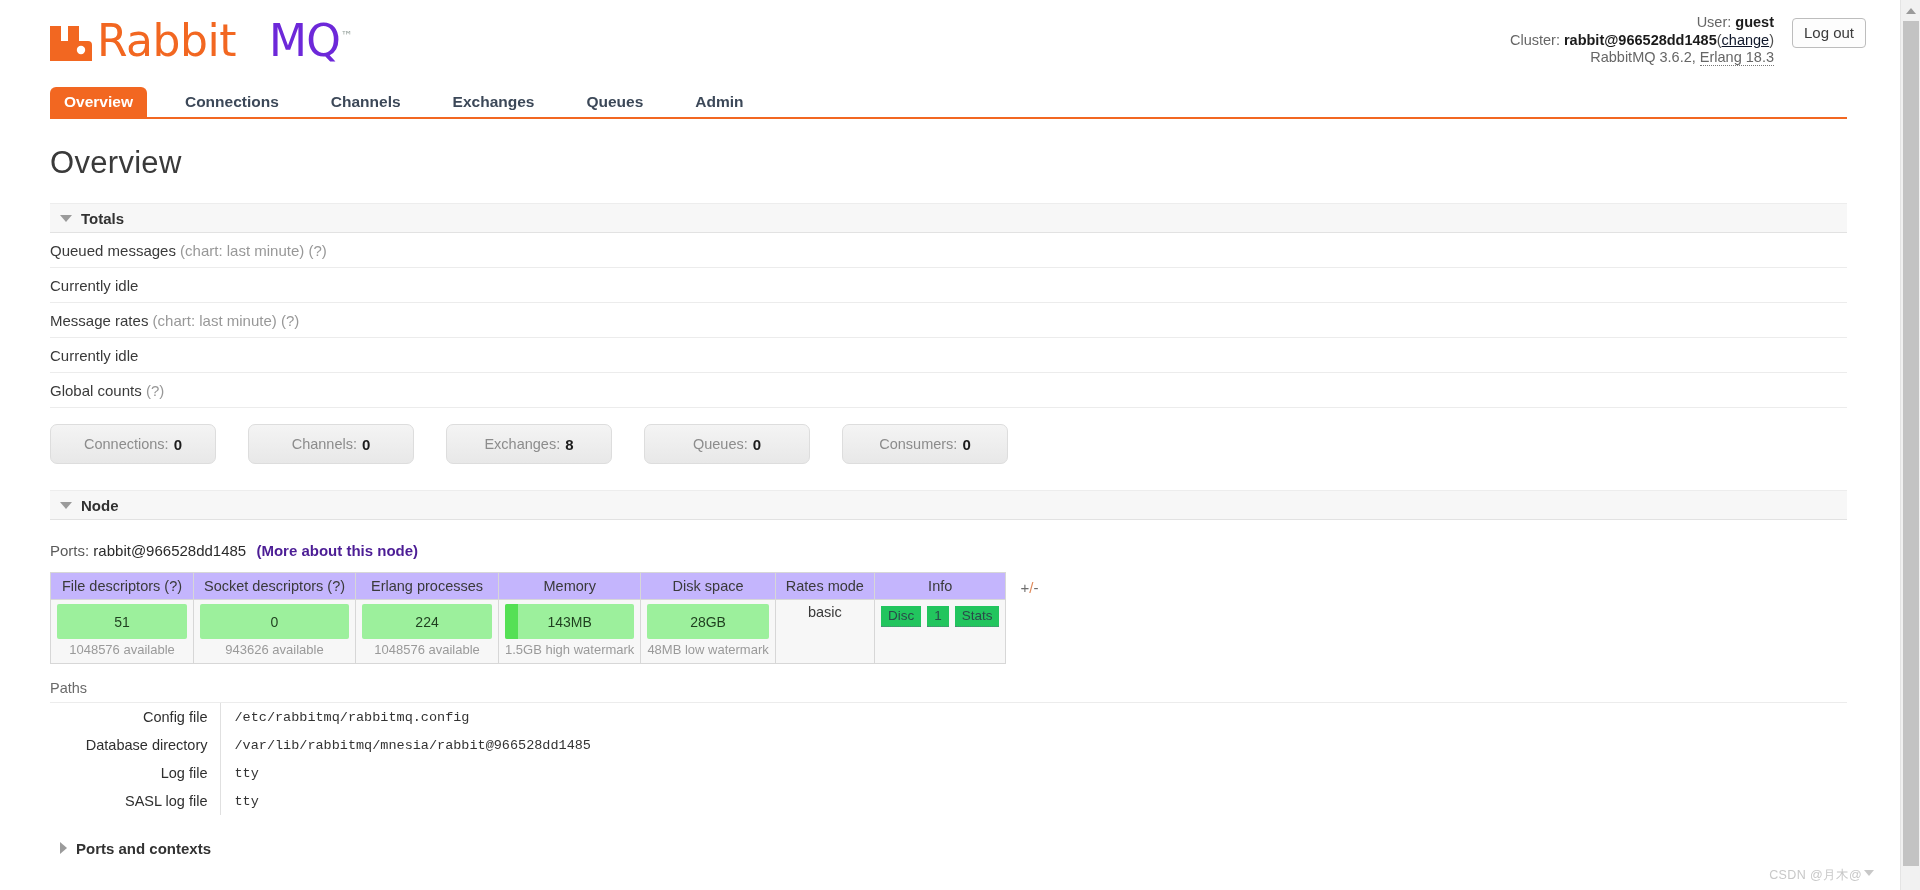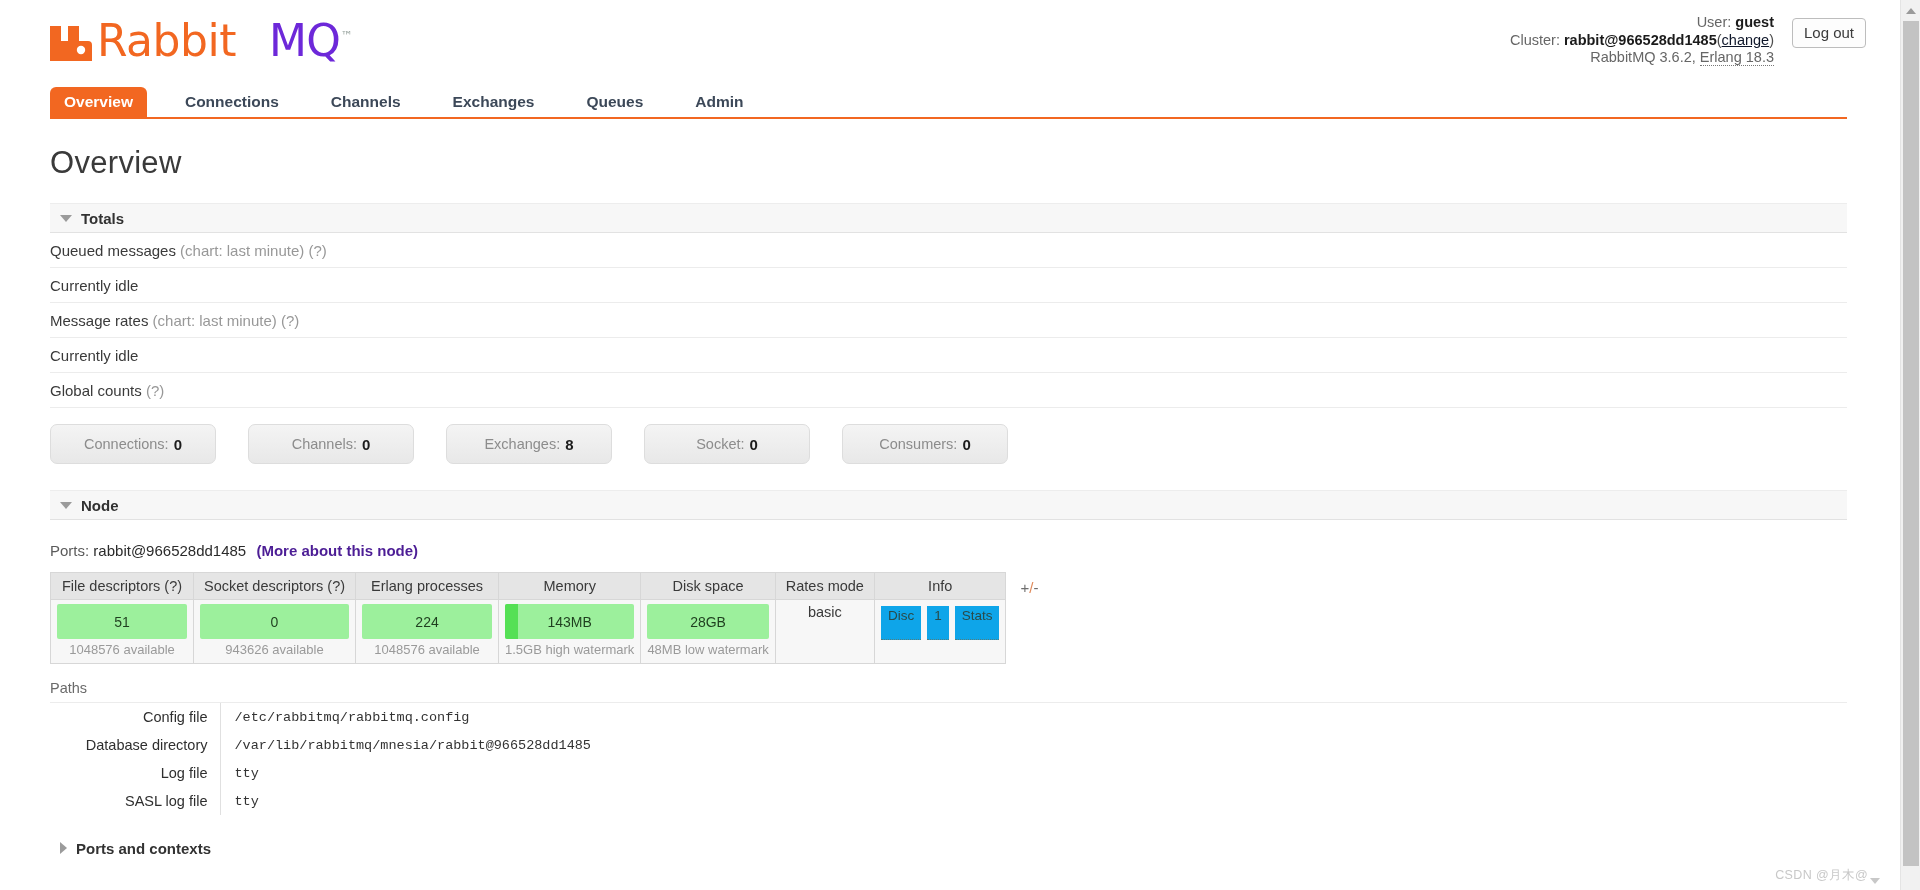--- a/index.html
+++ b/index.html
@@ -232,21 +232,21 @@
     border-collapse: collapse;
     background: #ffffff;
   }
   table.node-table th {
     border: 1px solid #d7d7d7;
     font-weight: 400;
     font-size: 14.5px;
     color: #3a3a3a;
     padding: 5px 10px;
     text-align: center;
-    background: #e5e5e5;
+    background: #c4b5fd;
     white-space: nowrap;
   }
   table.node-table td {
     border: 1px solid #d7d7d7;
     border-top: none;
     padding: 4px 6px 6px;
     text-align: center;
     vertical-align: top;
     background: #f7f7f7;
   }
@@ -279,24 +279,24 @@
     color: #3a3a3a;
     padding-top: 5px;
   }
   .info-badges {
     display: flex;
     justify-content: center;
     gap: 6px;
     padding-top: 2px;
   }
   .badge {
-    background: #0ea5e9;
+    background: #22c55e;
     color: #2a4a49;
     font-size: 13.5px;
-    padding: 2px 7px 16px;
+    padding: 2px 7px 3px;
     border-bottom: 1px dotted #557d7c;
     cursor: pointer;
     line-height: 15px;
   }
   .plusminus {
     margin-left: 14px;
     margin-top: 7px;
     font-size: 15px;
     color: #6e6e6e;
     cursor: pointer;
@@ -340,27 +340,27 @@
   .bottom-sec .section-bar {
     margin-top: 0;
     background: transparent;
     border-top: none;
     border-bottom: none;
     padding-left: 10px;
   }
   
   .watermark {
     position: absolute;
-    right: 40px;
+    right: 46px;
     bottom: 6px;
     font-size: 12.5px;
     color: #c8c8c8;
     letter-spacing: 0.4px;
     display: flex;
-    align-items: flex-end;
+    align-items: flex-start;
     gap: 2px;
   }
   .watermark .wm-caret {
     width: 0; height: 0;
     border-left: 5px solid transparent;
     border-right: 5px solid transparent;
     border-top: 6px solid #c8c8c8;
     margin-top: 3px;
   }
 </style>
@@ -441,21 +441,21 @@
       </div>
       <div class="count-box">
         <span>Channels:</span>
           <b>0</b>
       </div>
       <div class="count-box">
         <span>Exchanges:</span>
           <b>8</b>
       </div>
       <div class="count-box">
-        <span>Socket:</span>
+        <span>Queues:</span>
           <b>0</b>
       </div>
       <div class="count-box">
         <span>Consumers:</span>
           <b>0</b>
       </div>
     </div>
 
     <div class="section-bar" style="margin-top:26px;">
       <span class="caret-down"></span>

